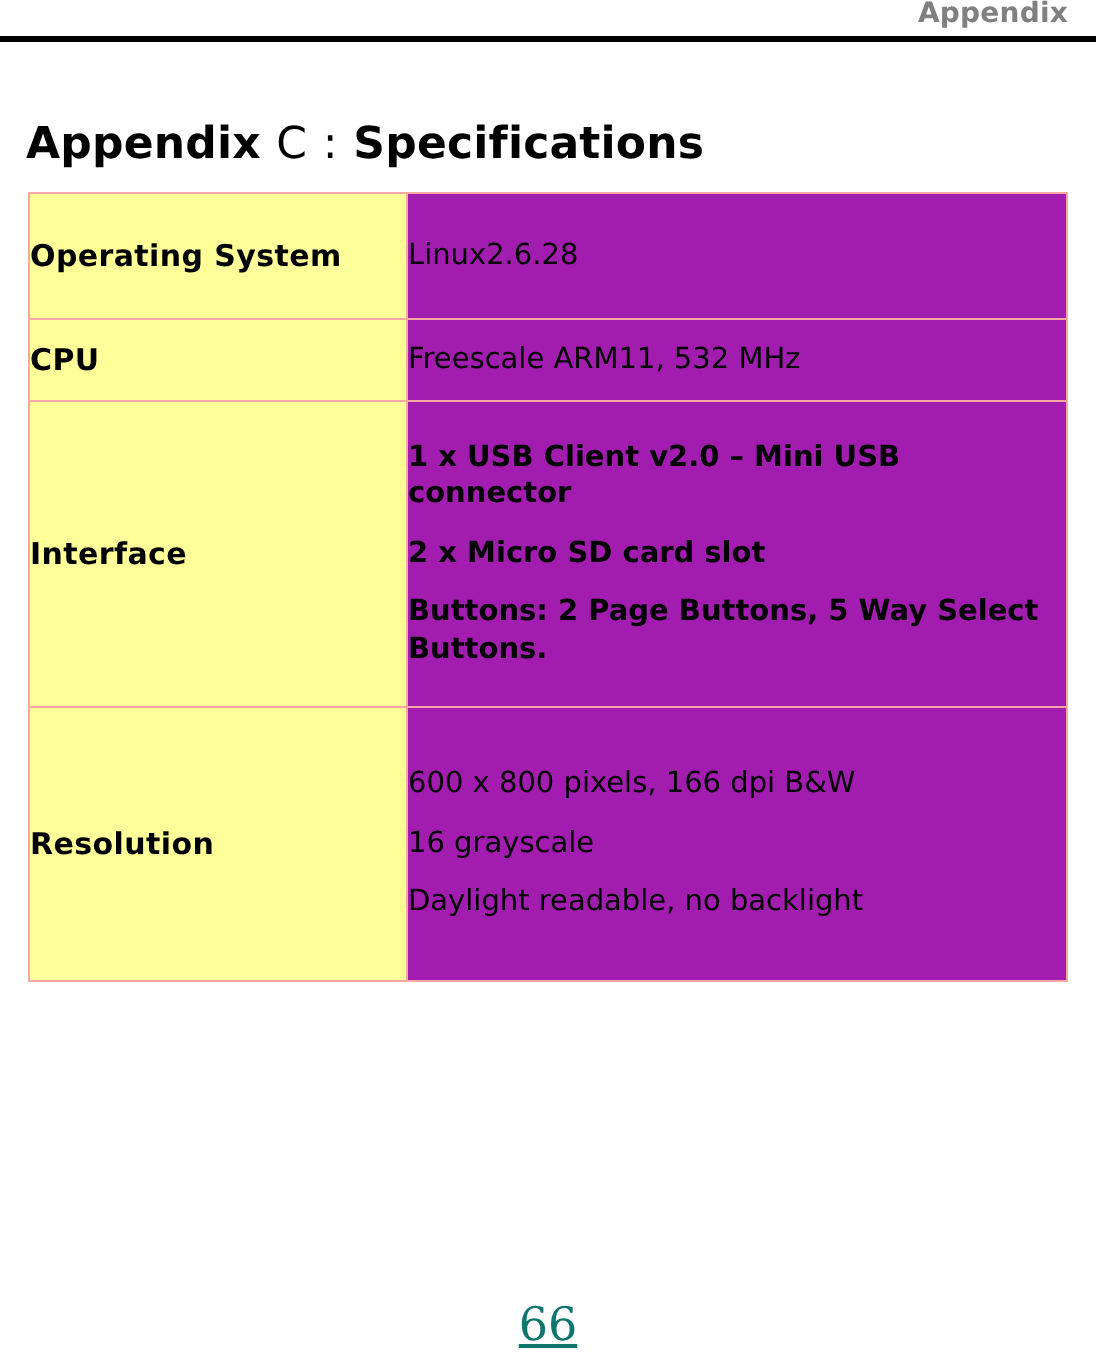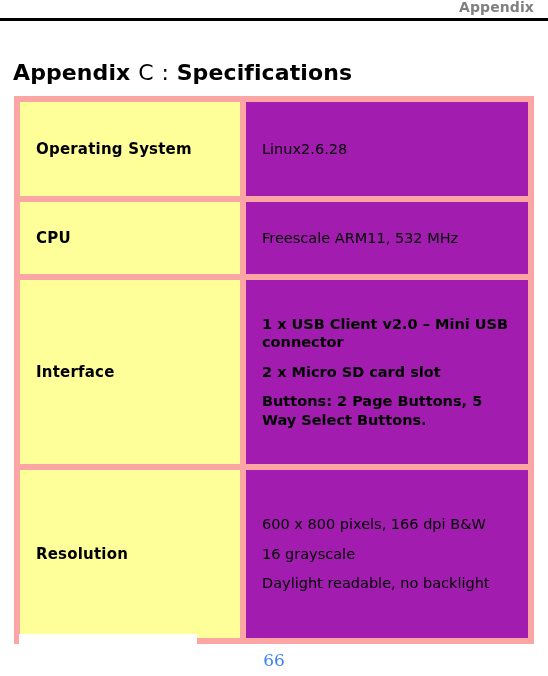--- a/index.html
+++ b/index.html
@@ -60,23 +60,23 @@
   
   #spec-table {
     position: absolute;
     left: 14px;
     top: 96px;
     width: 520px;
     border-collapse: collapse;
     table-layout: fixed;
   }
   #spec-table td {
-    border: 6px solid #fca5a5;
+    border: 1px solid #fca5a5;
     vertical-align: middle;
-    padding: 16px;
+    padding: 0;
   }
   .label-cell {
     width: 188px;
     background: #ffff99;
     font-size: 15px;
     font-weight: bold;
     padding: 6px 0 6px 22px;
     letter-spacing: 0.2px;
   }
   .value-cell {
@@ -124,22 +124,23 @@
   }
 
   
   #page-number {
     position: absolute;
     left: 0;
     top: 650px;
     width: 548px;
     text-align: center;
     font-family: "DejaVu Serif", serif;
-    font-size: 17px;
-    color: #3b82f6;
+    font-size: 23px;
+    color: #0f766e;
+    text-decoration: underline;
   }
 </style>
 </head>
 <body>
 
 <div id="page-header">
   <div id="header-text">Appendix</div>
   <div id="header-rule"></div>
 </div>
 

